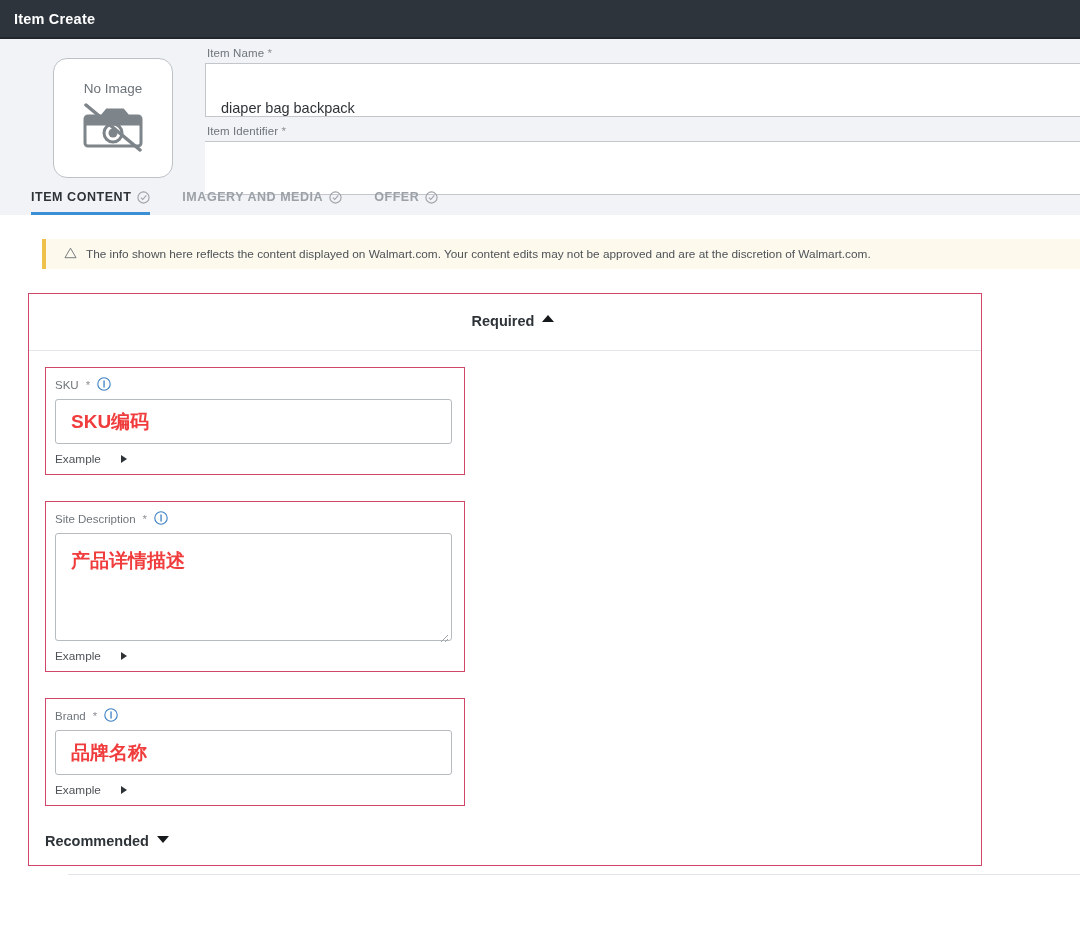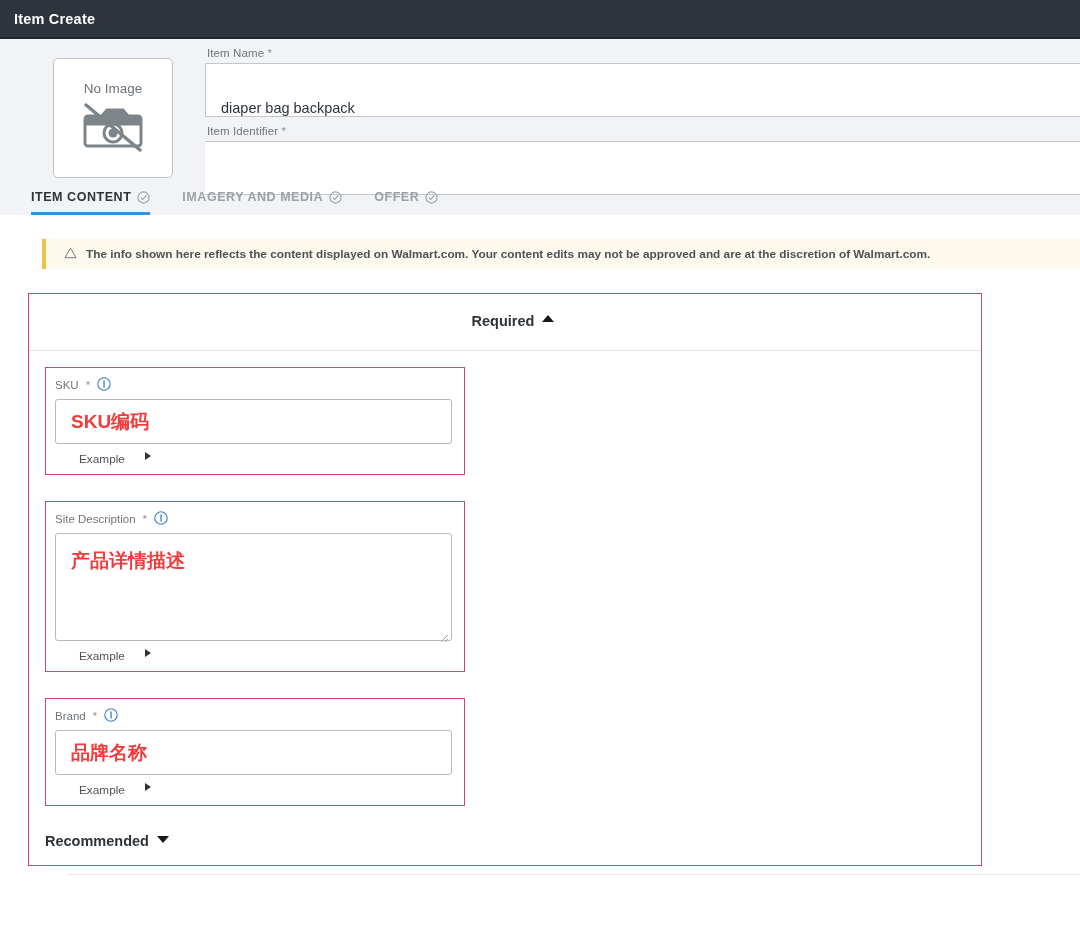--- a/index.html
+++ b/index.html
@@ -39,21 +39,21 @@
   }
   .thumb-col {
     width: 205px;
     padding: 19px 0 0 53px;
     flex: 0 0 auto;
   }
   .thumb-box {
     width: 120px; height: 120px;
     background: #ffffff;
     border: 1px solid #bdc2c7;
-    border-radius: 5px;
+    border-radius: 14px;
     display: flex;
     flex-direction: column;
     align-items: center;
     justify-content: center;
     gap: 6px;
   }
   .thumb-label {
     font-size: 13.5px;
     color: #6b7278;
   }
@@ -154,21 +154,20 @@
     border-left: 4px solid #eec14a;
     display: flex;
     align-items: center;
     padding-left: 18px;
     gap: 9px;
     margin-right: 0;
   }
   .banner-text {
     font-size: 11.8px;
     color: #4d5257;
-    font-weight: bold;
   }
 
   
   .content-area {
     padding: 24px 0 0 28px;
     background: #ffffff;
   }
   .required-card {
     width: 954px;
     border: 1px solid #cf4668;
@@ -250,26 +249,25 @@
     color: #f03c3c;
     position: relative;
   }
   .resize-grip {
     position: absolute;
     right: 2px; bottom: 2px;
     width: 12px; height: 12px;
   }
   .example-row {
     display: flex;
-    align-items: flex-start;
+    align-items: center;
     gap: 20px;
     margin-top: 8px;
     font-size: 11.8px;
     color: #4d5257;
-    margin-left: 24px;
   }
   .tri-right {
     width: 0; height: 0;
     border-top: 4.5px solid transparent;
     border-bottom: 4.5px solid transparent;
     border-left: 6px solid #2e3338;
   }
 
   .recommended-head {
     display: flex;

